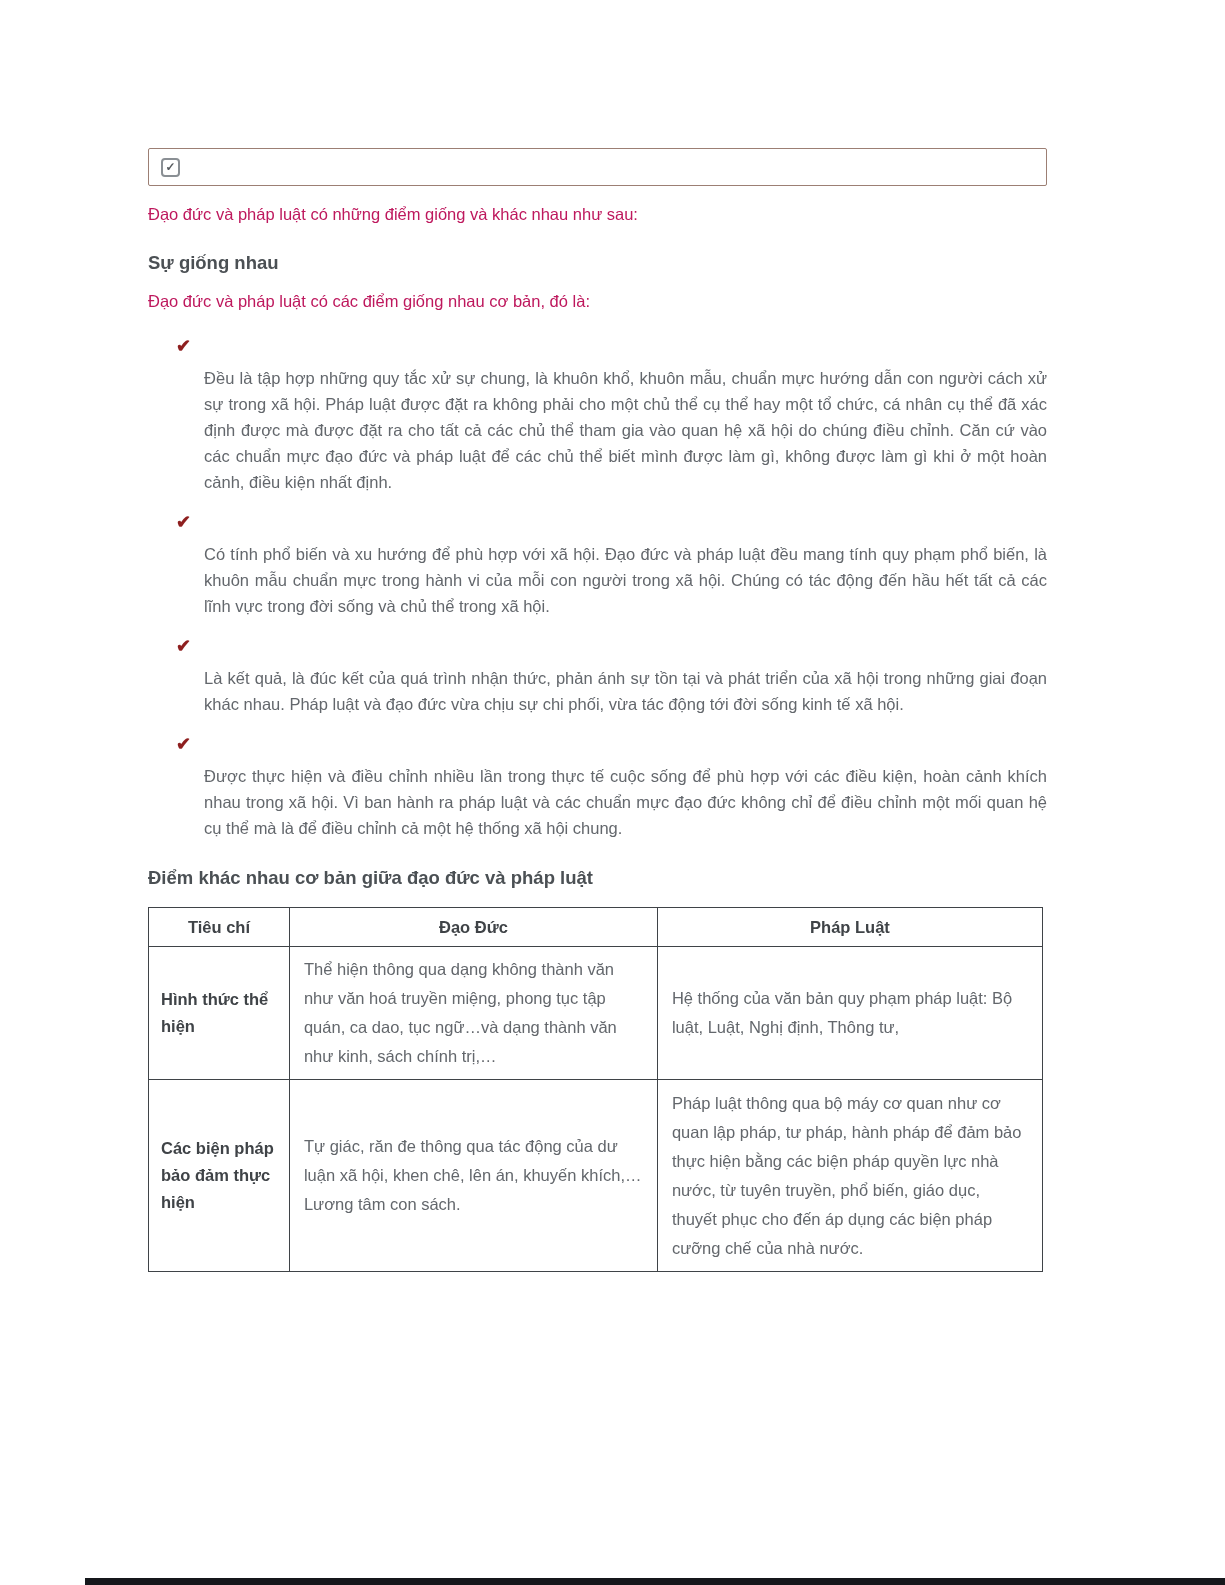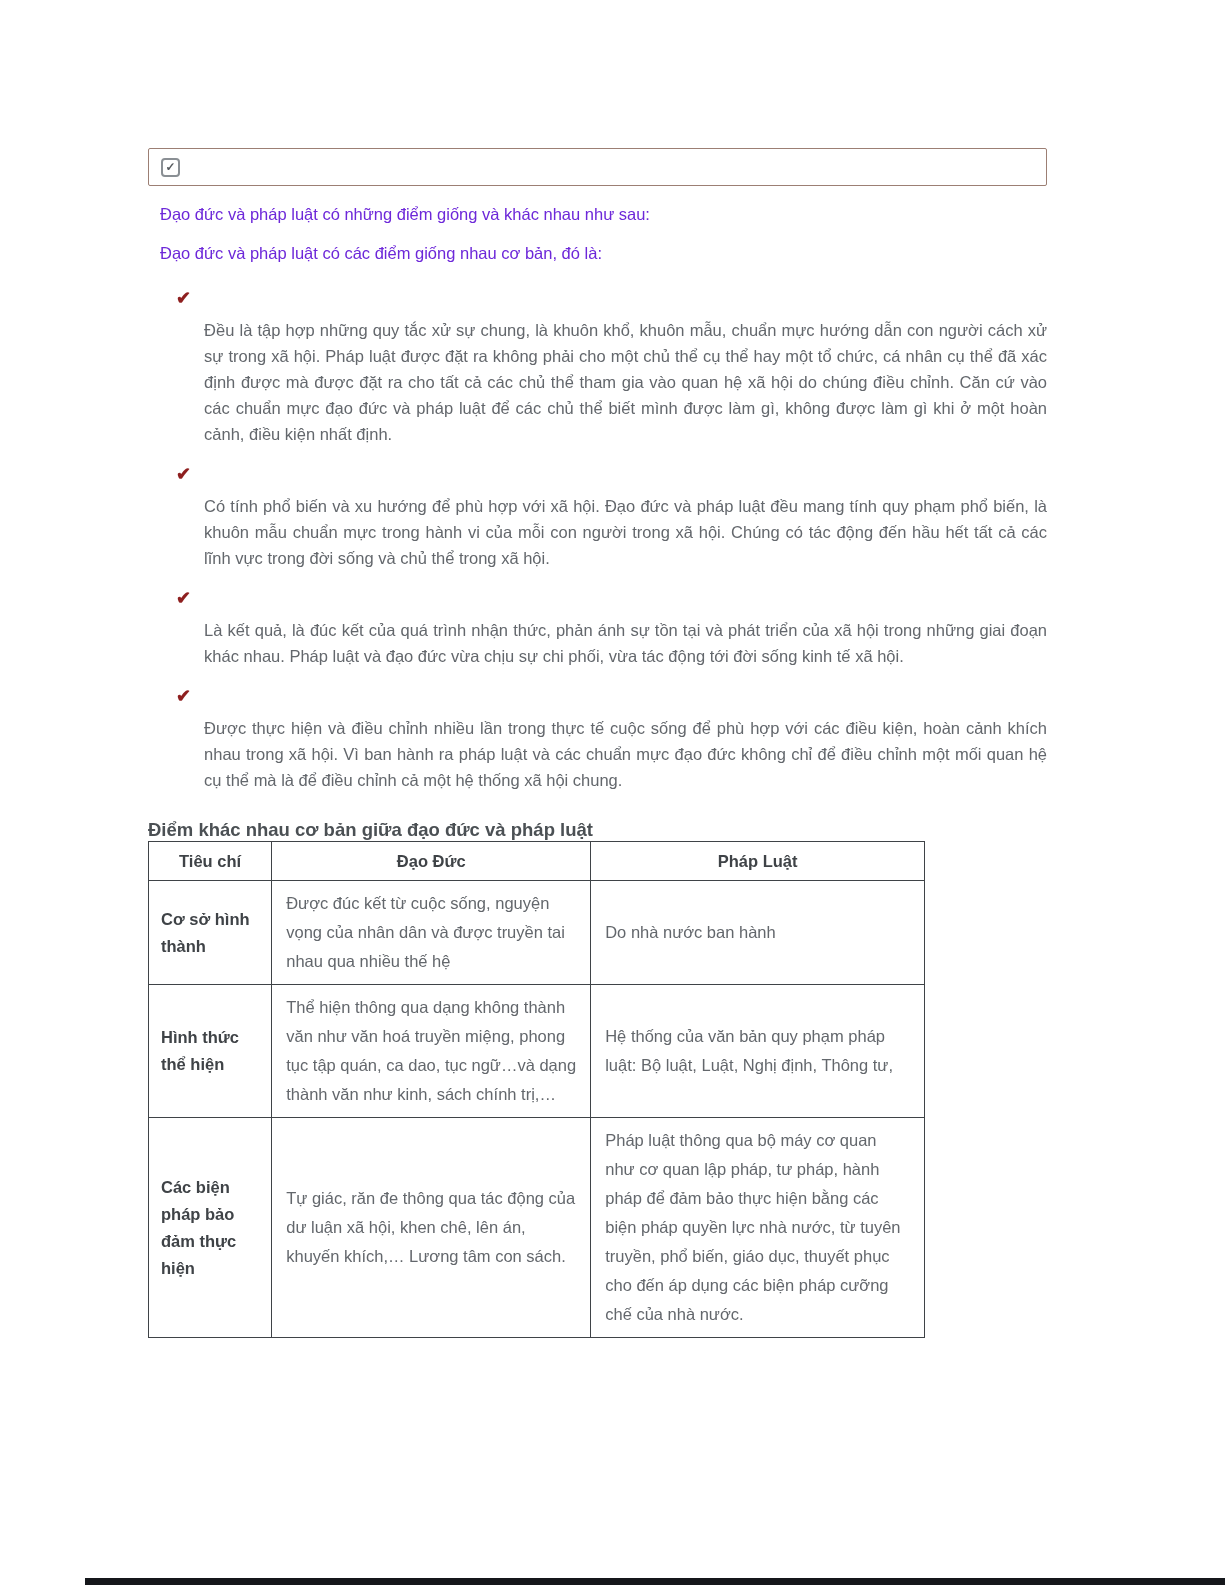--- a/index.html
+++ b/index.html
@@ -45,24 +45,24 @@
     font-weight: bold;
     flex: 0 0 auto;
   }
   .title-text {
     color: #6e2b2b;
     font-weight: bold;
     font-size: 17.5px;
     letter-spacing: 0.1px;
   }
   .body-text {
-    color: #6d28d9;
+    color: #be185d;
     font-size: 16.5px;
     line-height: 23px;
-    margin: 12px;
+    margin: 0;
   }
   .intro { margin-top: 17px; }
   .section-heading {
     color: #4b5054;
     font-size: 18.5px;
     font-weight: bold;
     margin: 26px 0 0 0;
   }
   .lead { margin-top: 16px; }
   .check-list {
@@ -81,21 +81,22 @@
   }
   .check-mark {
     color: #8e1f1f;
     font-weight: bold;
     font-size: 18px;
     line-height: 26px;
     flex: 0 0 auto;
   }
   .item-text { display: block; margin-top: 32px; }
   .diff-table {
-    width: 777px;
+    width: 895px;
+    margin-top: 18px;
     border-collapse: collapse;
     table-layout: fixed;
   }
   .diff-table th, .diff-table td {
     border: 1.5px solid #3f4347;
   }
   .diff-table thead th {
     height: 38px;
     font-size: 16.5px;
     font-weight: bold;
@@ -139,20 +140,21 @@
 <div class="content">
 
   <div class="title-box">
     <span class="checkbox">
       <span>✓</span>
     </span>
   </div>
 
   <p class="body-text intro">Đạo đức và pháp luật có những điểm giống và khác nhau như sau:</p>
 
+  <h2 class="section-heading">Sự giống nhau</h2>
   <p class="body-text lead">Đạo đức và pháp luật có các điểm giống nhau cơ bản, đó là:</p>
 
   <ul class="check-list">
     <li class="check-item">
       <span class="check-mark">✔</span>
       <span class="item-text">Đều là tập hợp những quy tắc xử sự chung, là khuôn khổ, khuôn mẫu, chuẩn mực hướng dẫn con người cách xử sự trong xã hội. Pháp luật được đặt ra không phải cho một chủ thể cụ thể hay một tổ chức, cá nhân cụ thể đã xác định được mà được đặt ra cho tất cả các chủ thể tham gia vào quan hệ xã hội do chúng điều chỉnh. Căn cứ vào các chuẩn mực đạo đức và pháp luật để các chủ thể biết mình được làm gì, không được làm gì khi ở một hoàn cảnh, điều kiện nhất định.</span>
     </li>
     <li class="check-item">
       <span class="check-mark">✔</span>
       <span class="item-text">Có tính phổ biến và xu hướng để phù hợp với xã hội. Đạo đức và pháp luật đều mang tính quy phạm phổ biến, là khuôn mẫu chuẩn mực trong hành vi của mỗi con người trong xã hội. Chúng có tác động đến hầu hết tất cả các lĩnh vực trong đời sống và chủ thể trong xã hội.</span>
@@ -171,25 +173,20 @@
 
   <table class="diff-table">
     <thead>
       <tr>
         <th class="col-criteria">Tiêu chí</th>
         <th class="col-ethics">Đạo Đức</th>
         <th class="col-law">Pháp Luật</th>
       </tr>
     </thead>
     <tbody>
-      <tr class="row-1">
-        <td class="crit">Cơ sở hình thành</td>
-        <td>Được đúc kết từ cuộc sống, nguyện vọng của nhân dân và được truyền tai nhau qua nhiều thế hệ</td>
-        <td>Do nhà nước ban hành</td>
-      </tr>
       <tr class="row-2">
         <td class="crit">Hình thức thể hiện</td>
         <td>Thể hiện thông qua dạng không thành văn như văn hoá truyền miệng, phong tục tập quán, ca dao, tục ngữ…và dạng thành văn như kinh, sách chính trị,…</td>
         <td>Hệ thống của văn bản quy phạm pháp luật: Bộ luật, Luật, Nghị định, Thông tư,</td>
       </tr>
       <tr class="row-3">
         <td class="crit">Các biện pháp bảo đảm thực hiện</td>
         <td>Tự giác, răn đe thông qua tác động của dư luận xã hội, khen chê, lên án, khuyến khích,… Lương tâm con sách.</td>
         <td>Pháp luật thông qua bộ máy cơ quan như cơ quan lập pháp, tư pháp, hành pháp để đảm bảo thực hiện bằng các biện pháp quyền lực nhà nước, từ tuyên truyền, phổ biến, giáo dục, thuyết phục cho đến áp dụng các biện pháp cưỡng chế của nhà nước.</td>
       </tr>

